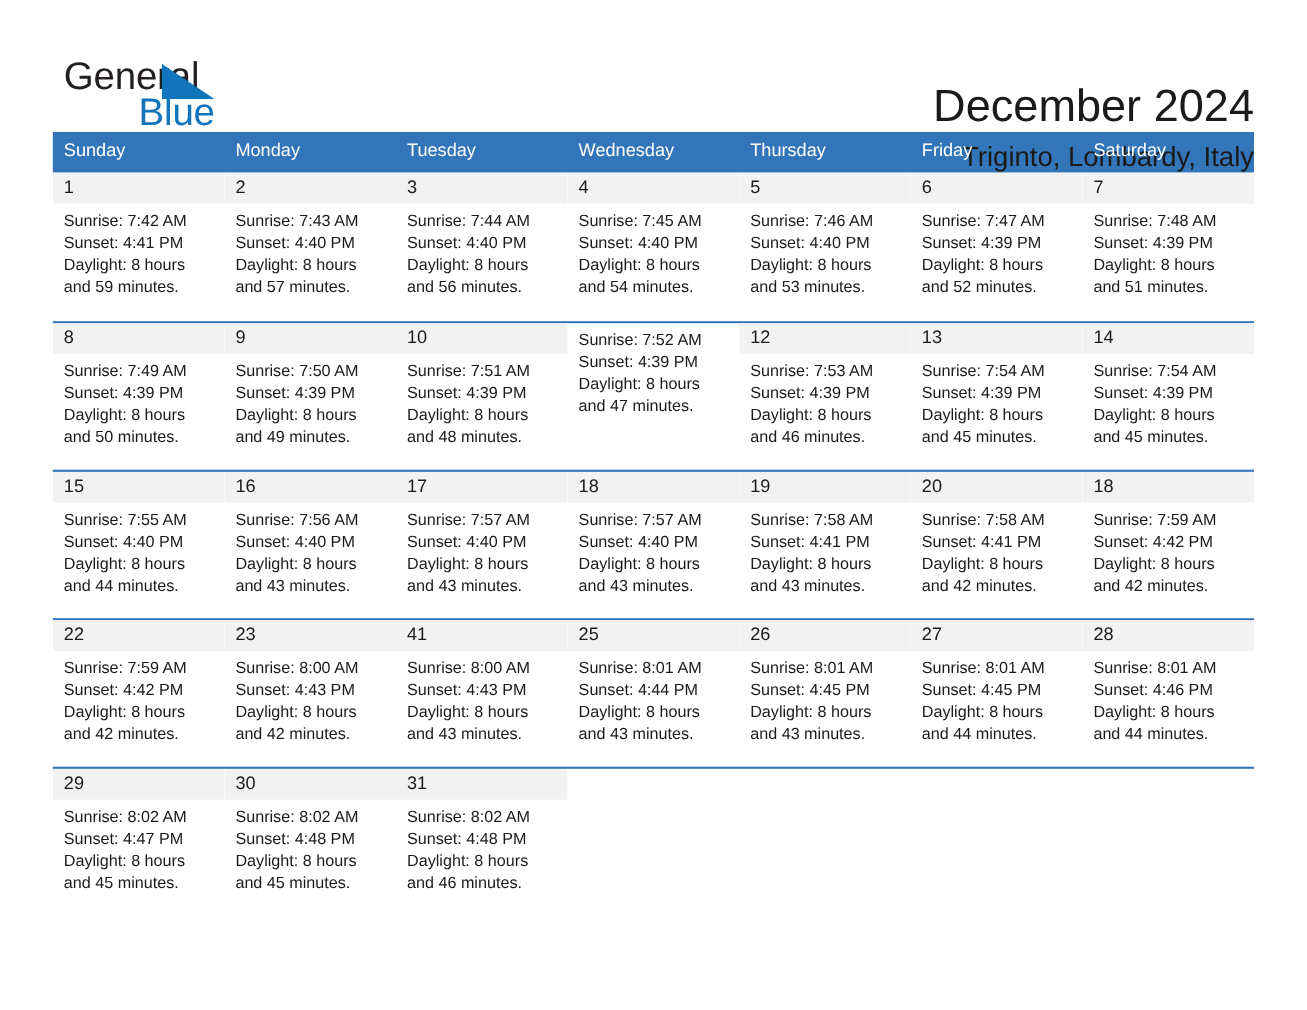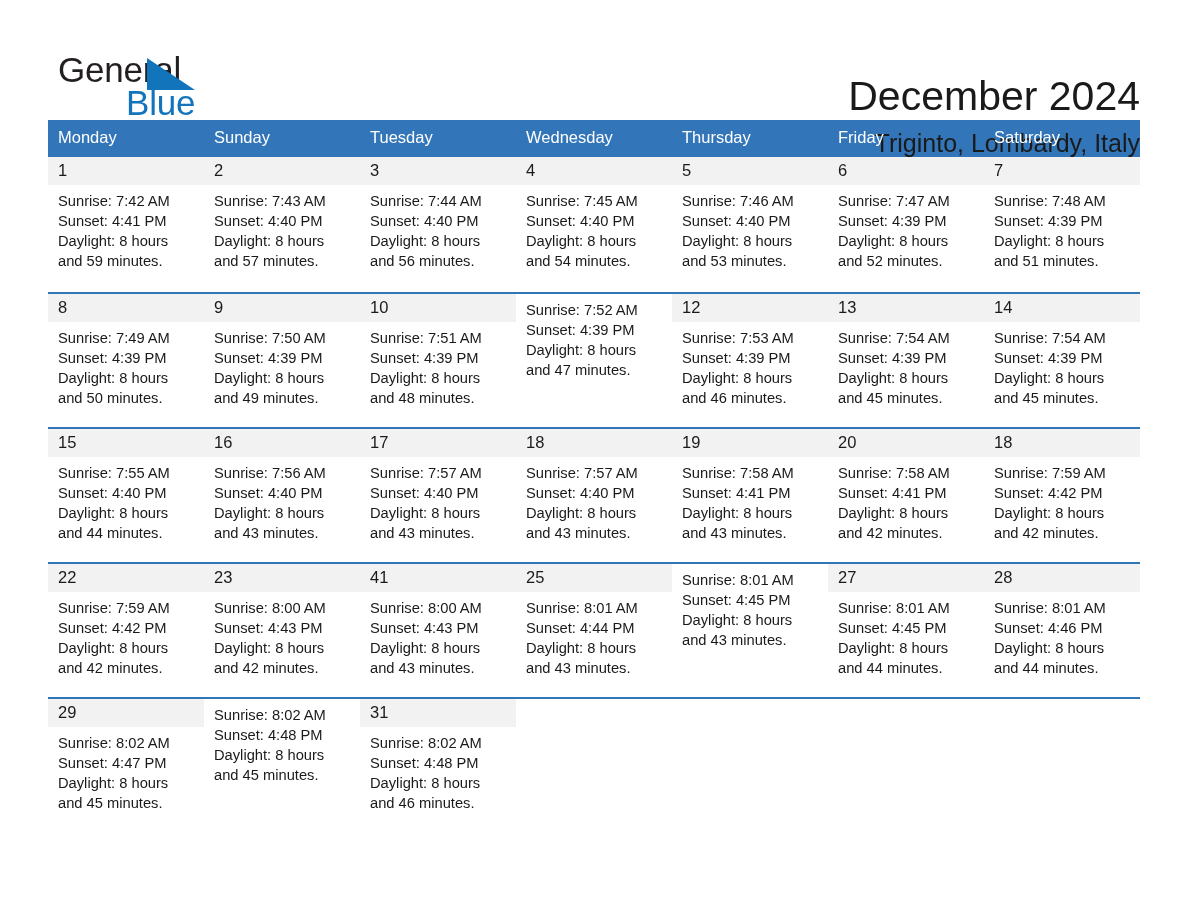--- a/index.html
+++ b/index.html
@@ -152,22 +152,22 @@
 
     <div class="title-wrap">
       <div class="title">December 2024</div>
       <div class="subtitle">Triginto, Lombardy, Italy</div>
     </div>
 
   </div>
 
   <div class="calendar">
     <div class="weekday-row" id="weekday-row">
+        <div class="weekday">Sunday</div>
         <div class="weekday">Monday</div>
-        <div class="weekday">Sunday</div>
         <div class="weekday">Tuesday</div>
         <div class="weekday">Wednesday</div>
         <div class="weekday">Thursday</div>
         <div class="weekday">Friday</div>
         <div class="weekday">Saturday</div>
       </div>
     <div id="weeks-container">
         <div class="week">
           <div class="cell">
             <div class="daynum">1</div>
@@ -393,20 +393,21 @@
           <div class="cell">
             <div class="daynum">25</div>
             <div class="info">
               <div>Sunrise: 8:01 AM</div>
               <div>Sunset: 4:44 PM</div>
               <div>Daylight: 8 hours</div>
               <div>and 43 minutes.</div>
             </div>
           </div>
           <div class="cell">
+            <div class="daynum">26</div>
             <div class="info">
               <div>Sunrise: 8:01 AM</div>
               <div>Sunset: 4:45 PM</div>
               <div>Daylight: 8 hours</div>
               <div>and 43 minutes.</div>
             </div>
           </div>
           <div class="cell">
             <div class="daynum">27</div>
             <div class="info">
@@ -430,20 +431,21 @@
           <div class="cell">
             <div class="daynum">29</div>
             <div class="info">
               <div>Sunrise: 8:02 AM</div>
               <div>Sunset: 4:47 PM</div>
               <div>Daylight: 8 hours</div>
               <div>and 45 minutes.</div>
             </div>
           </div>
           <div class="cell">
+            <div class="daynum">30</div>
             <div class="info">
               <div>Sunrise: 8:02 AM</div>
               <div>Sunset: 4:48 PM</div>
               <div>Daylight: 8 hours</div>
               <div>and 45 minutes.</div>
             </div>
           </div>
           <div class="cell">
             <div class="daynum">31</div>
             <div class="info">

